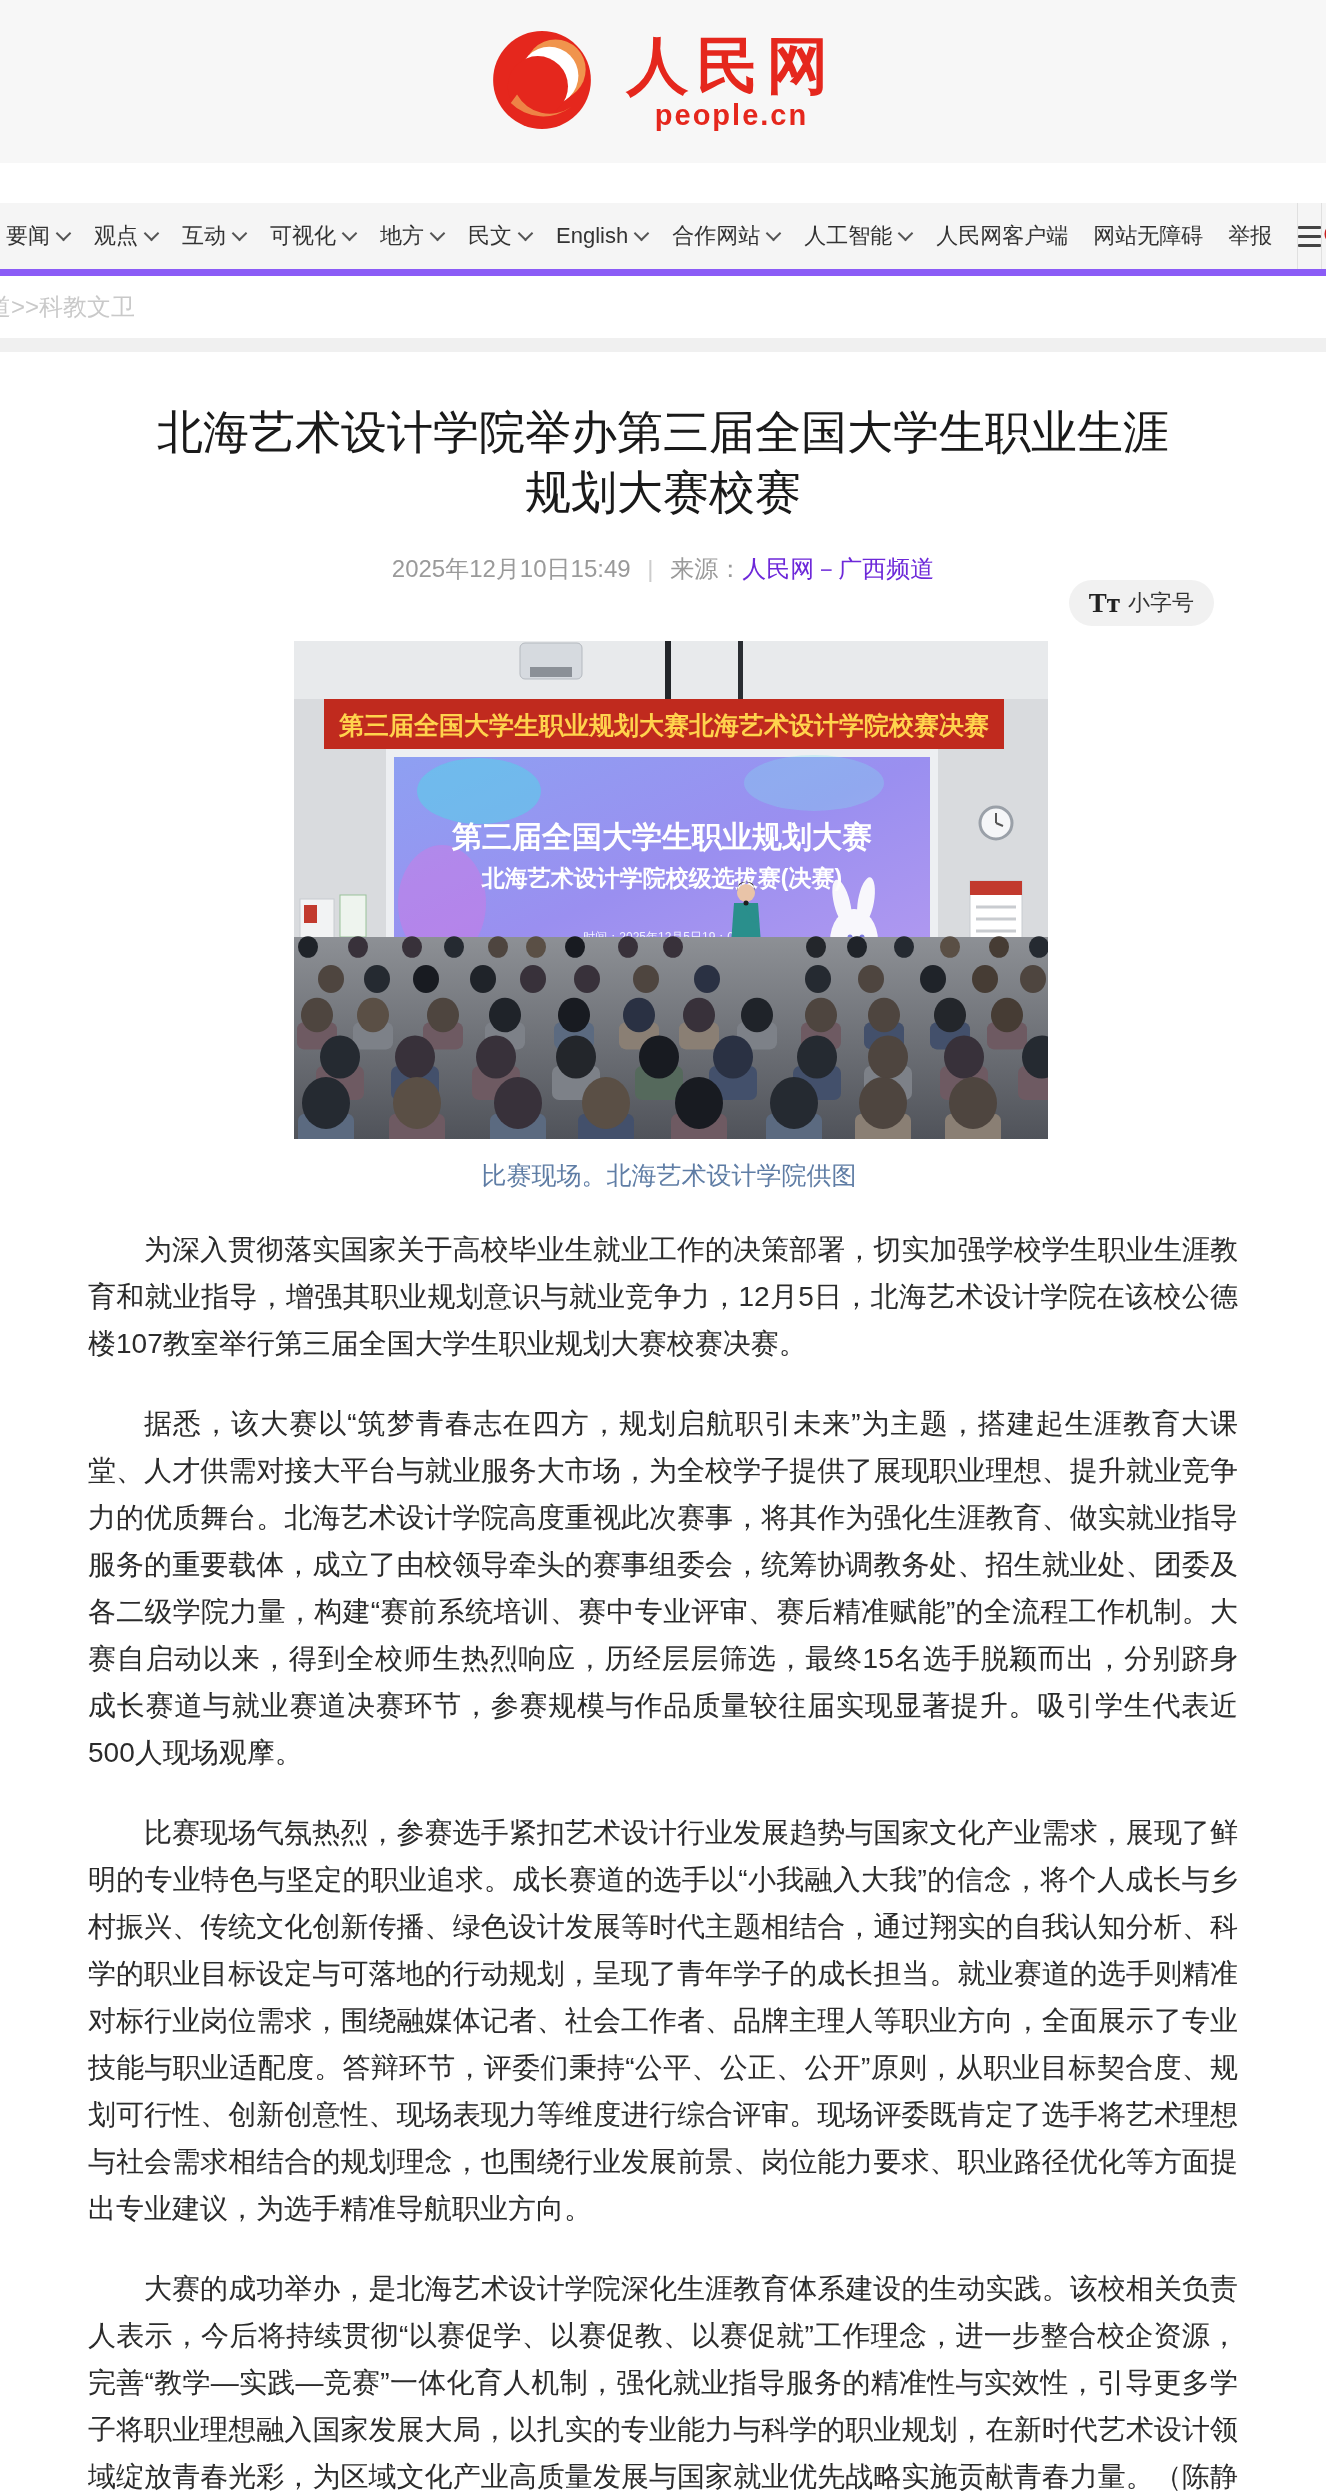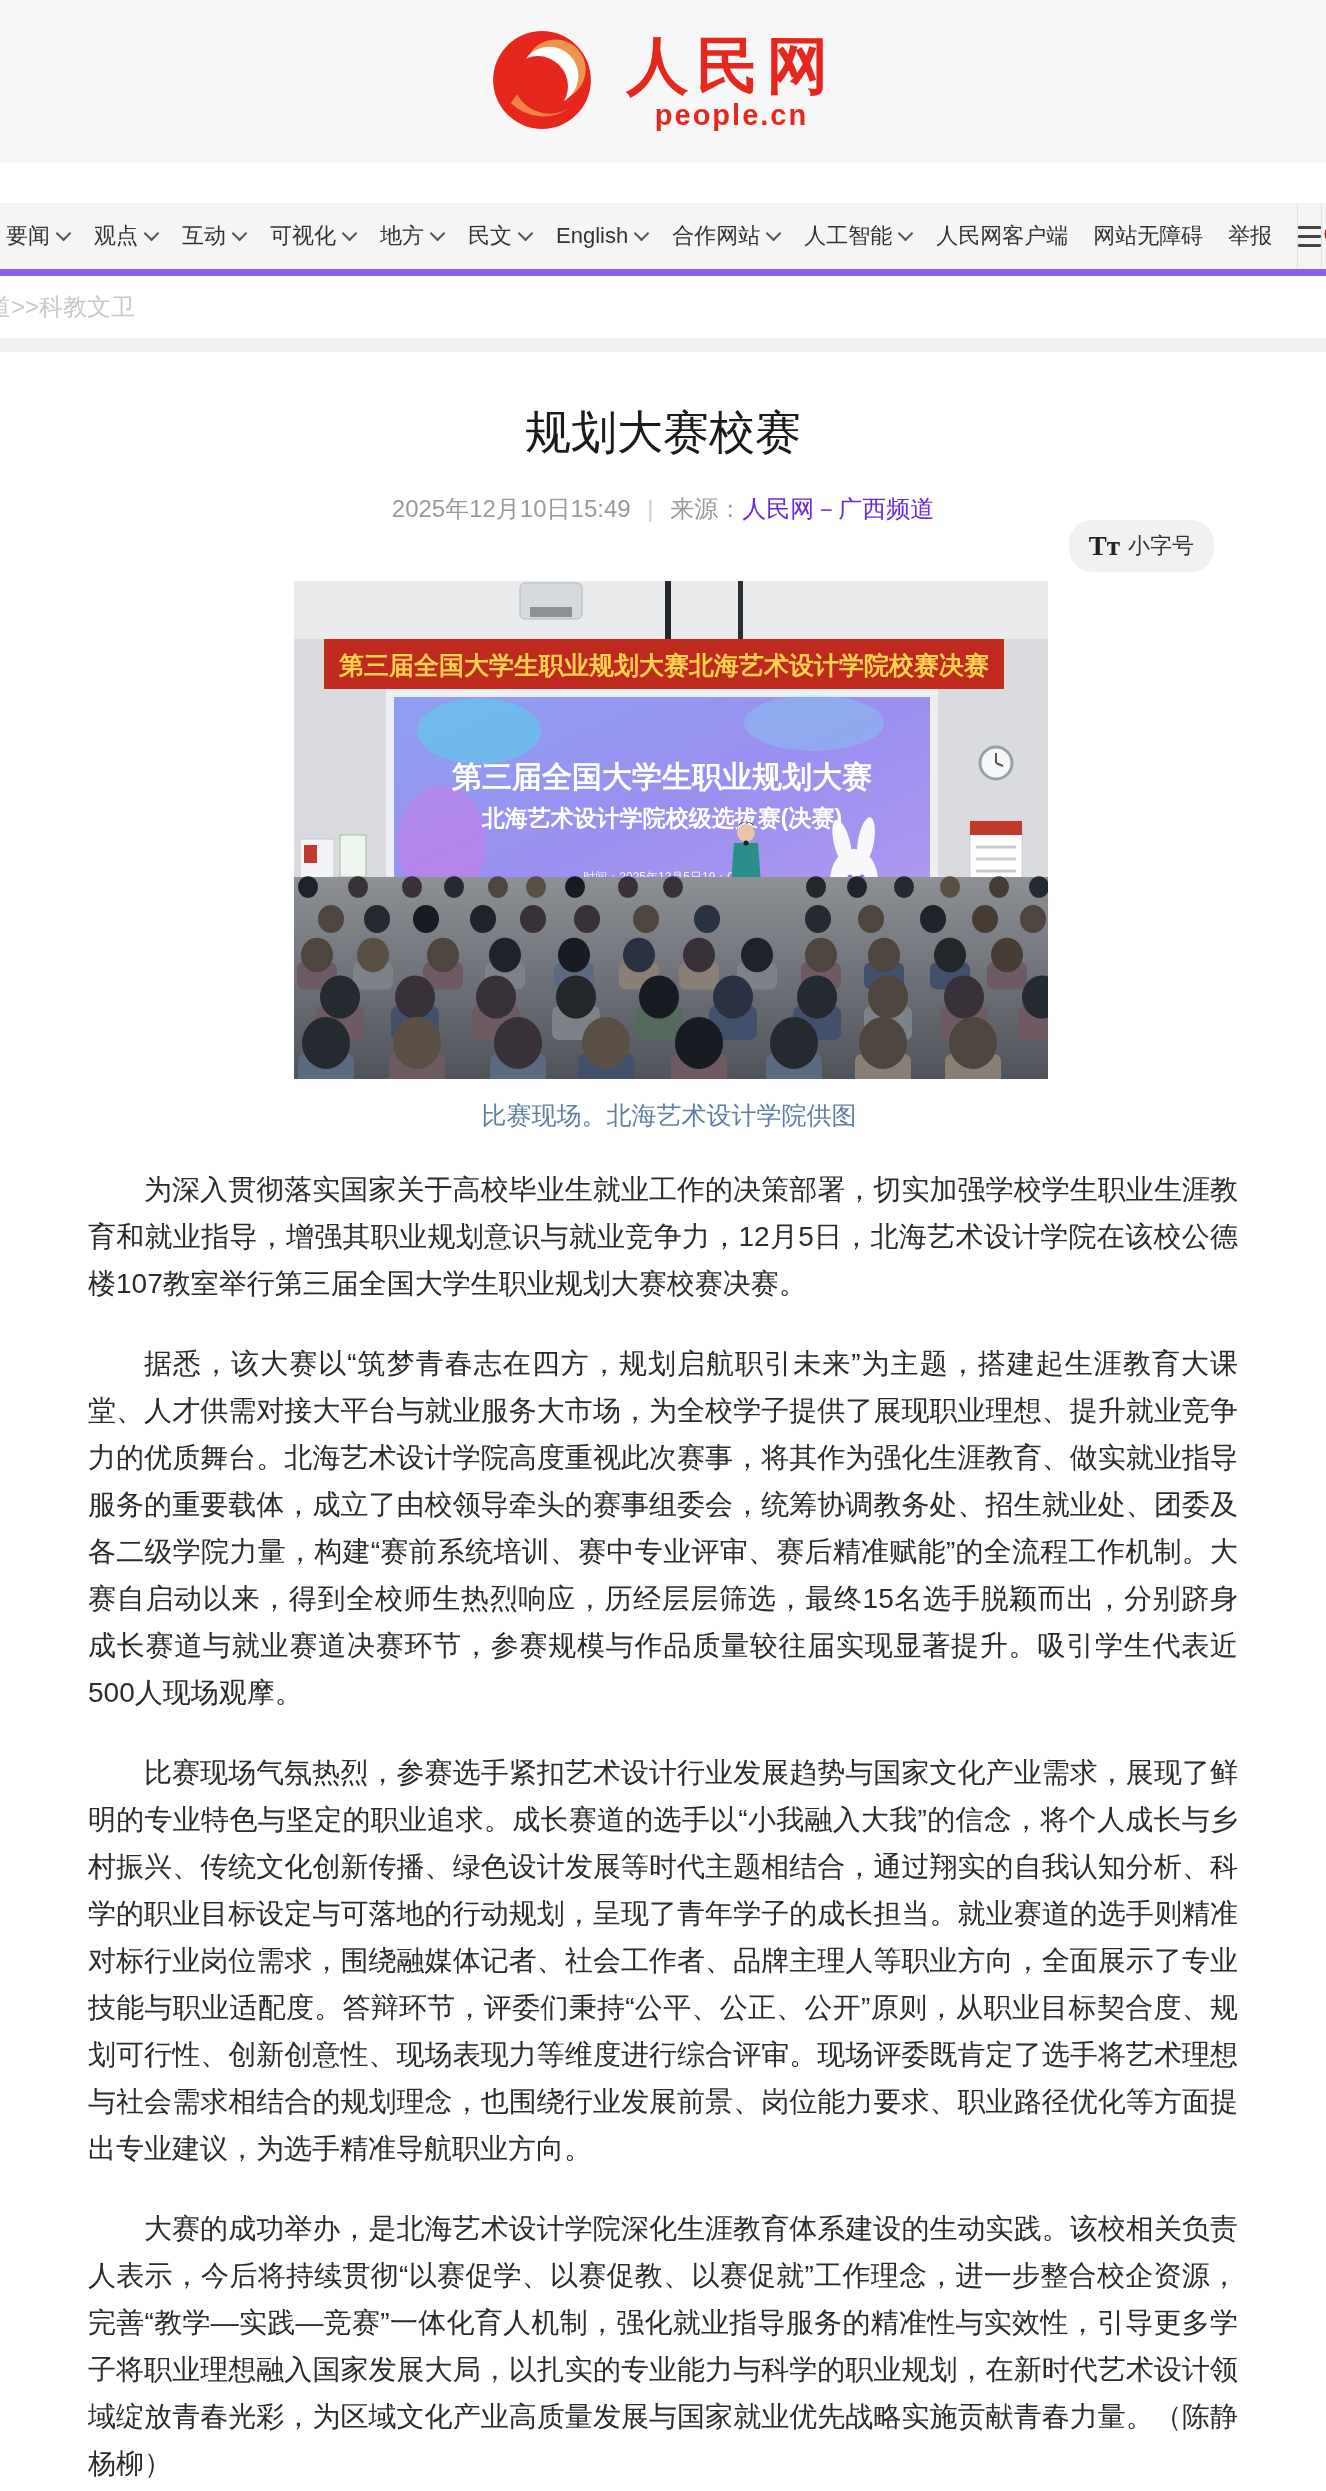--- a/index.html
+++ b/index.html
@@ -33,21 +33,21 @@
   .divider-band{height:14px;background:#f0f0f0;}
 
   
   .article{width:1150px;margin:0 auto;padding-top:50px;}
   h1.title{margin:0 auto;text-align:center;font-size:46px;line-height:60px;font-weight:500;color:#1a1a1a;}
   h1.title span{display:block;}
   .meta-row{position:relative;margin-top:32px;height:44px;}
   .meta-center{text-align:center;font-size:24px;color:#9a9a9a;line-height:30px;}
   .meta-center .sep{color:#cccccc;margin:0 10px;}
   .meta-center .src-link{color:#6d28d9;cursor:pointer;}
-  .font-pill{position:absolute;right:24px;top:26px;height:52px;background:#f1f1f1;border-radius:23px;
+  .font-pill{position:absolute;right:24px;top:26px;height:46px;background:#f1f1f1;border-radius:23px;
              display:flex;align-items:center;padding:0 20px;cursor:pointer;text-align:center;}
   .tt{font-family:"Liberation Serif","DejaVu Serif",serif;font-weight:700;color:#222;font-size:27px;margin-right:8px;}
   .pill-label{font-size:22px;color:#333;}
 
   figure{margin:43px auto 0 auto;width:750px;padding-left:12px;}
   figcaption{margin-top:16px;text-align:center;font-size:25px;color:#5f7da5;
              font-family:Liberation Sans, sans-serif;}
 
   .body-text{margin-top:34px;}
   .body-text p{margin:0 0 33px 0;font-size:28px;line-height:47px;color:#2b2b2b;
@@ -138,20 +138,21 @@
     </div>
   </div>
 
   <div class="breadcrumb-row">
     <span>道&gt;&gt;科教文卫</span>
   </div>
   <div class="divider-band"></div>
 
   <div class="article">
     <h1 class="title">
+      <span>北海艺术设计学院举办第三届全国大学生职业生涯</span>
       <span>规划大赛校赛</span>
     </h1>
 
     <div class="meta-row">
       <div class="meta-center">
         <span>2025年12月10日15:49</span>
         <span class="sep">|</span>
         <span>来源：</span><span class="src-link">人民网－广西频道</span>
       </div>
       <div class="font-pill">

